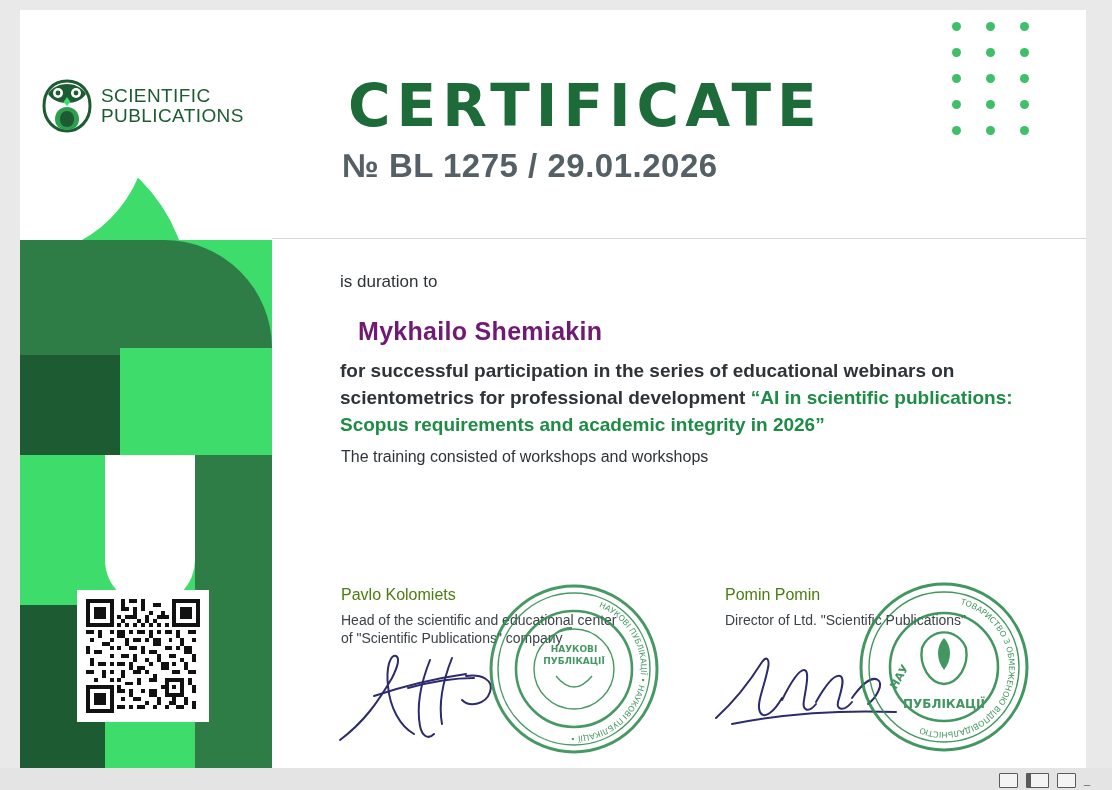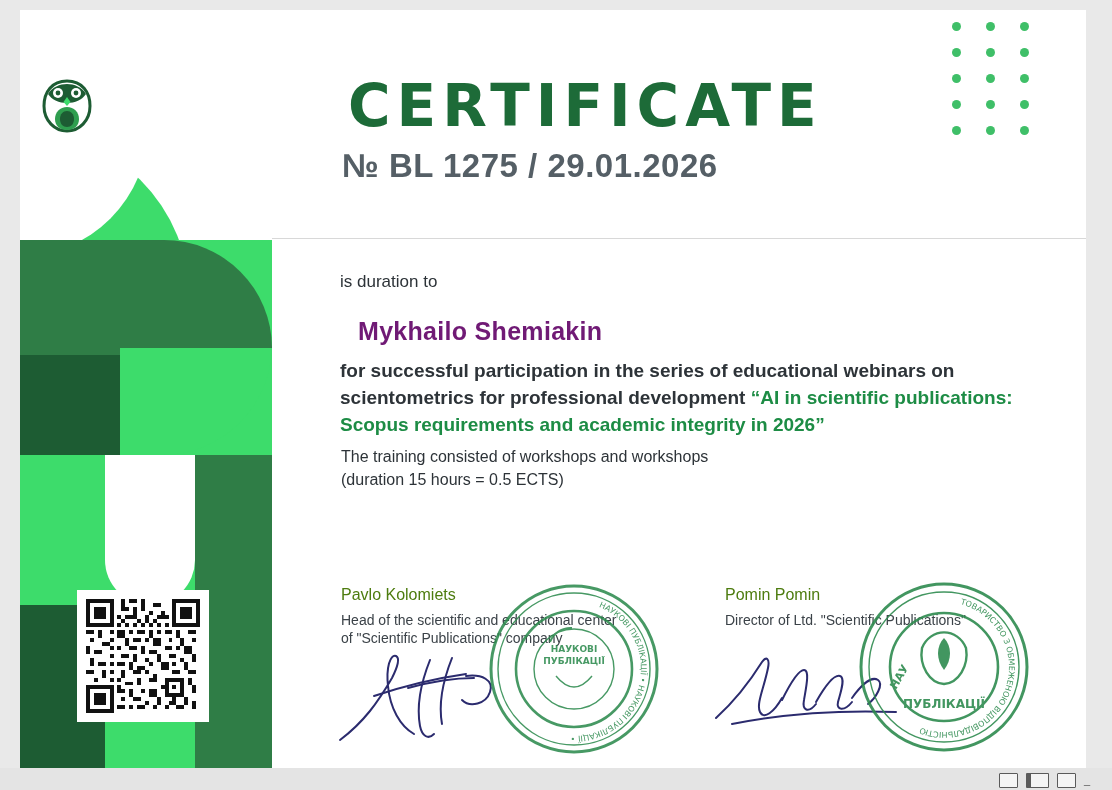--- a/index.html
+++ b/index.html
@@ -525,20 +525,24 @@
         <path d="M25 3 C10 3 2 14 2 28 C2 43 13 53 25 53 C37 53 48 43 48 28 C48 14 40 3 25 3 Z" fill="none" stroke="#1d5c33" stroke-width="3"></path>
         <path d="M6 16 C10 9 18 6 25 6 C32 6 40 9 44 16 C40 22 33 25 25 25 C17 25 10 22 6 16 Z" fill="#1d5c33"></path>
         <circle cx="16" cy="15" r="5" fill="#ffffff"></circle>
         <circle cx="34" cy="15" r="5" fill="#ffffff"></circle>
         <circle cx="16" cy="15" r="2.4" fill="#1d5c33"></circle>
         <circle cx="34" cy="15" r="2.4" fill="#1d5c33"></circle>
         <path d="M25 19 l3.5 5 -3.5 4 -3.5 -4 Z" fill="#3ddc6b"></path>
         <path d="M25 29 C18 29 13 34 13 41 C13 48 18 52 25 52 C32 52 37 48 37 41 C37 34 32 29 25 29 Z" fill="#2f9e4f"></path>
         <path d="M25 33 C21 33 18 36 18 41 C18 46 21 49 25 49 C29 49 32 46 32 41 C32 36 29 33 25 33 Z" fill="#1d5c33"></path>
       </svg>
+      <div class="logo-text">
+        <span class="l1">SCIENTIFIC</span>
+        <span class="l2">PUBLICATIONS</span>
+      </div>
     </div>
 
     <div class="main">
 
       <div class="dotgrid">
         <div class="dot"></div>
         <div class="dot"></div>
         <div class="dot"></div>
         <div class="dot"></div>
         <div class="dot"></div>
@@ -562,21 +566,20 @@
       <div class="presented">is duration to</div>
       <div class="recipient">Mykhailo Shemiakin</div>
 
       <div class="reason">
         <span>for successful participation in the series of educational webinars on scientometrics for professional development</span>
         <span class="highlight">“AI in scientific publications: Scopus requirements and academic integrity in 2026”</span>
       </div>
 
       <div class="training">
         <div>The training consisted of workshops and workshops</div>
-        <div>(duration 15 hours = 0.5 ECTS)</div>
       </div>
 
       <div class="sigblock sig-1">
         <div class="sig-name">Pavlo Kolomiets</div>
         <div class="sig-role">Head of the scientific and educational center
 of "Scientific Publications" company</div>
       </div>
 
       <svg class="signature-svg sig-svg-1" width="230" height="120" viewBox="0 0 230 120">
         <g fill="none" stroke="#2b2b6e" stroke-width="2" stroke-linecap="round">

